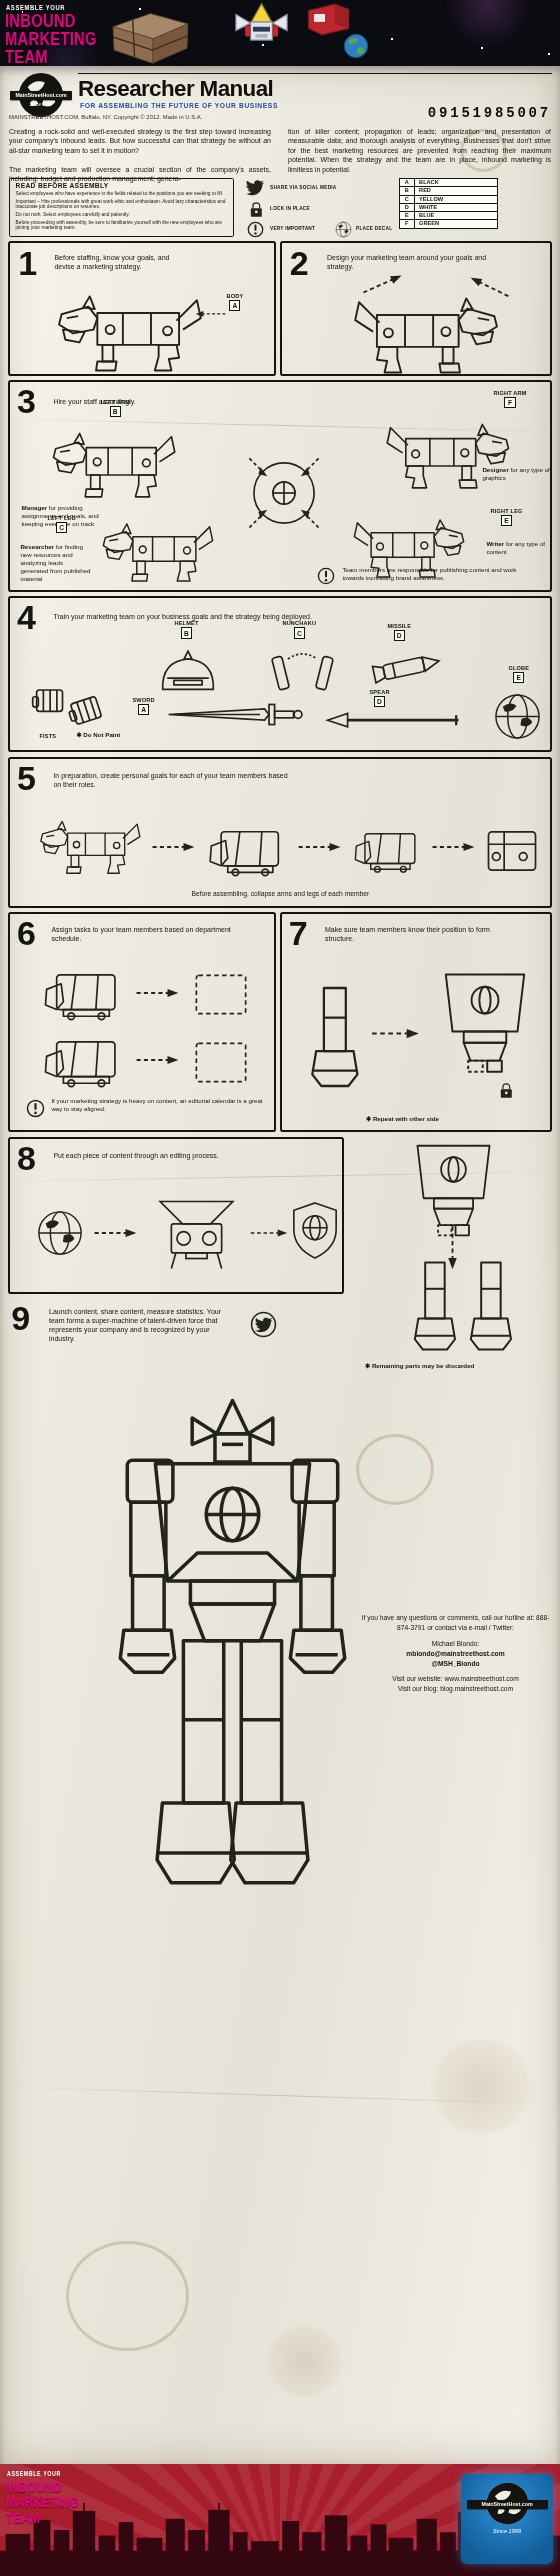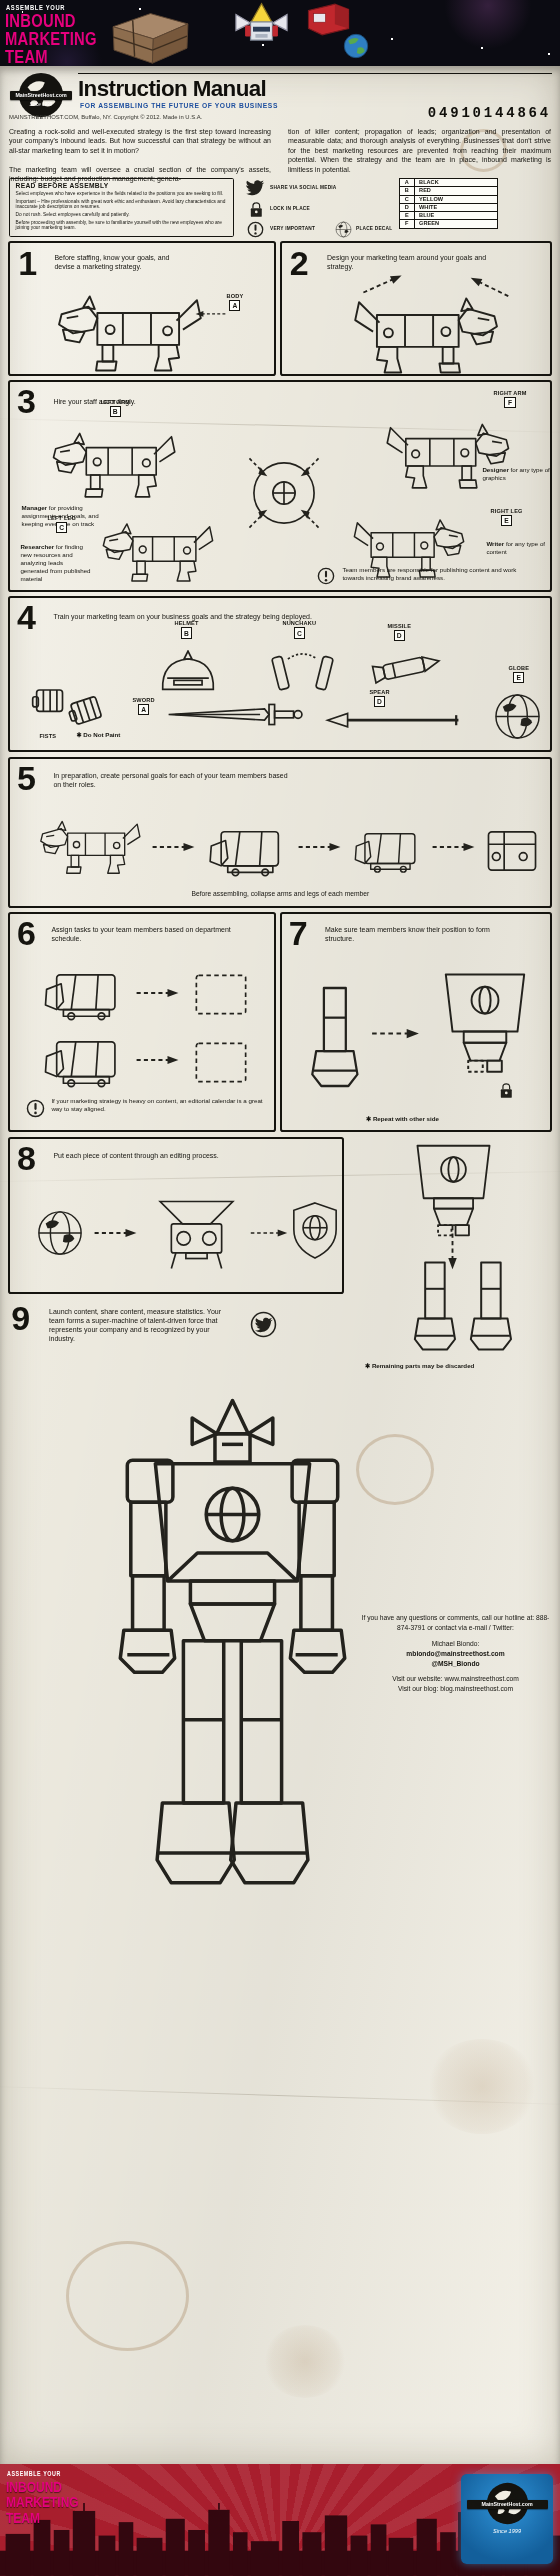--- a/index.html
+++ b/index.html
@@ -345,24 +345,24 @@
     <div class="stain-blob" style="left:263px;top:2259px;width:84px;height:73px"></div>
 
     <div class="abs" style="left:10px;top:4.5px;width:62px;height:49px">
       <svg class="abs" style="left:6.7px;top:0;width:48px;height:48px" viewBox="0 0 100 100">
           <use href="#sym-mshglobe"></use>
         </svg>
       <div class="logo-banner" style="left:0;top:20px;width:62px">MainStreetHost.com</div>
       <div class="logo-since" style="left:6.7px;top:31px;width:48px">Since 1999</div>
     </div>
     <div class="mh-rule" style="left:78px;top:6.7px;width:474px;height:1.7px"></div>
-    <div class="mh-title" style="left:78px;top:10px">Instruction Manual</div>
+    <div class="mh-title" style="left:78px;top:10px">Researcher Manual</div>
     <div class="mh-sub" style="left:80px;top:36px">FOR ASSEMBLING THE FUTURE OF YOUR BUSINESS</div>
     <div class="mh-copy" style="left:9px;top:48px">MAINSTREETHOST.COM, Buffalo, NY. Copyright © 2012. Made in U.S.A.</div>
-    <div class="mh-serial" style="right:9px;top:39px">04910144864</div>
+    <div class="mh-serial" style="right:9px;top:39px">09151985007</div>
 
     <div class="intro-col" style="left:9px;top:61px;width:262px">Creating a rock-solid and well-executed strategy is the first step toward increasing your company's inbound leads. But how successful can that strategy be without an all-star marketing team to set it in motion?
 
 The marketing team will oversee a crucial section of the company's assets, including: budget and production management; genera-</div>
     <div class="intro-col" style="left:288px;top:61px;width:263px">tion of killer content; propagation of leads; organization and presentation of measurable data; and thorough analysis of everything. Businesses that don't strive for the best marketing resources are prevented from reaching their maximum potential. When the strategy and the team are in place, inbound marketing is limitless in potential.</div>
 
     <div class="readbox" style="left:9px;top:112px;width:225px;height:59px">
       <h3>READ BEFORE ASSEMBLY</h3>
       <p>Select employees who have experience in the fields related to the positions you are seeking to fill.</p>
       <p>Important – Hire professionals with great work ethic and enthusiasm. Avoid lazy characteristics and inaccurate job descriptions on resumes.</p>

